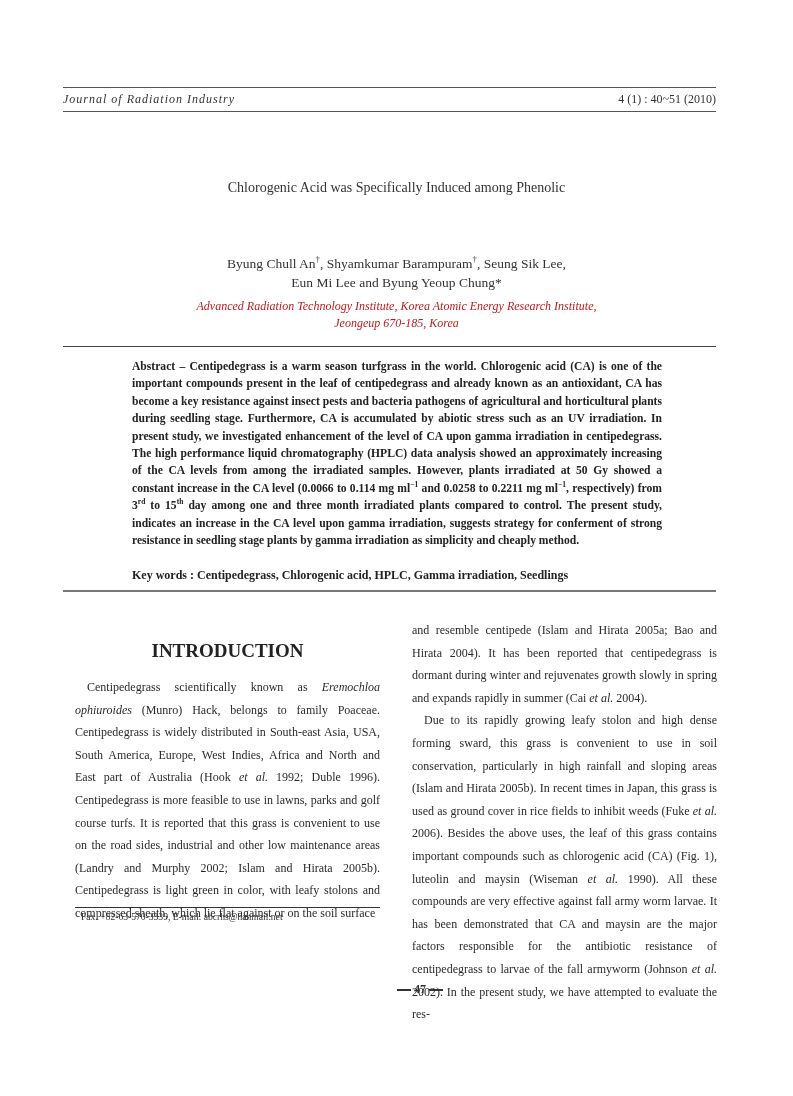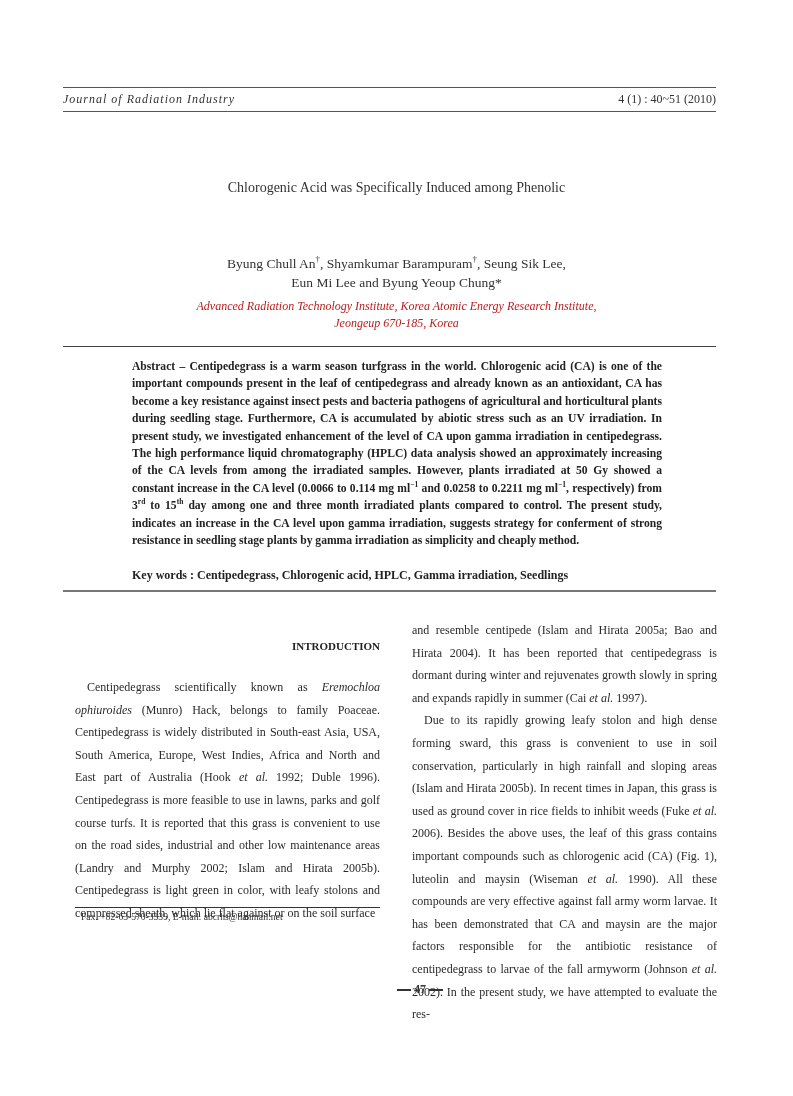--- a/index.html
+++ b/index.html
@@ -21,21 +21,21 @@
   .abstract { left: 132px; top: 358px; width: 530px; font-size: 11.6px; line-height: 17.4px; font-weight: bold; text-align: justify; color: #222; }
   .abstract sup { font-size: 7.5px; line-height: 0; }
   .keywords { left: 132px; top: 568px; width: 530px; font-size: 12px; font-weight: bold; color: #222; }
   .rule-abs-bot { left: 63px; top: 590px; width: 653px; height: 2px; background: #777; }
 
   .col { font-size: 12px; line-height: 22.6px; text-align: justify; color: #2a2a2a; }
   .col-left { left: 75px; top: 676px; width: 305px; }
   .col-right { left: 412px; top: 619px; width: 305px; }
   .col p { margin: 0; }
   .indent { text-indent: 12px; }
-  .intro-heading { left: 75px; top: 640px; width: 305px; text-align: right; font-weight: bold; font-size: 11px; color: #222; }
+  .intro-heading { left: 75px; top: 640px; width: 305px; text-align: center; font-weight: bold; font-size: 19px; color: #222; }
 
   .fn-rule { left: 75px; top: 907px; width: 305px; height: 1px; background: #333; }
   .footnotes { left: 75px; top: 911px; width: 310px; font-size: 9.6px; line-height: 12.5px; color: #333; }
   .footnotes p { margin: 0; }
   .footnotes sup { font-size: 7px; }
   .fn-cont { padding-left: 6px; }
 
   .pageno { left: 346px; top: 982px; width: 100px; text-align: right; font-size: 12px; font-weight: bold; color: #333; }
   .pageno .dash { display: inline-block; width: 14px; height: 2px; background: #333; vertical-align: middle; margin: 0 3px; }
   em { font-style: italic; }
@@ -78,19 +78,19 @@
 <div class="abs col col-left">
   <p class="indent"><span>Centipedegrass scientifically known as </span><em>Eremochloa ophiuroides</em><span> (Munro) Hack, belongs to family Poaceae. Centipedegrass is widely distributed in South-east Asia, USA, South America, Europe, West Indies, Africa and North and East part of Australia (Hook </span><em>et al.</em><span> 1992; Duble 1996). Centipedegrass is more feasible to use in lawns, parks and golf course turfs. It is reported that this grass is convenient to use on the road sides, industrial and other low maintenance areas (Landry and Murphy 2002; Islam and Hirata 2005b). Centipedegrass is light green in color, with leafy stolons and compressed sheath, which lie flat against or on the soil surface</span></p>
 </div>
 
 <div class="abs fn-rule"></div>
 <div class="abs footnotes">
   <p class="fn-cont">Fax. +82-63-570-3339, E-mail. abcrhs@hanmail.net</p>
 </div>
 
 <div class="abs col col-right">
-  <p><span>and resemble centipede (Islam and Hirata 2005a; Bao and Hirata 2004). It has been reported that centipedegrass is dormant during winter and rejuvenates growth slowly in spring and expands rapidly in summer (Cai </span><em>et al.</em><span> 1997).</span></p>
+  <p><span>and resemble centipede (Islam and Hirata 2005a; Bao and Hirata 2004). It has been reported that centipedegrass is dormant during winter and rejuvenates growth slowly in spring and expands rapidly in summer (Cai </span><em>et al.</em><span> 2004).</span></p>
   <p class="indent"><span>Due to its rapidly growing leafy stolon and high dense forming sward, this grass is convenient to use in soil conservation, particularly in high rainfall and sloping areas (Islam and Hirata 2005b). In recent times in Japan, this grass is used as ground cover in rice fields to inhibit weeds (Fuke </span><em>et al.</em><span> 2006). Besides the above uses, the leaf of this grass contains important compounds such as chlorogenic acid (CA) (Fig. 1), luteolin and maysin (Wiseman </span><em>et al.</em><span> 1990). All these compounds are very effective against fall army worm larvae. It has been demonstrated that CA and maysin are the major factors responsible for the antibiotic resistance of centipedegrass to larvae of the fall armyworm (Johnson </span><em>et al.</em><span> 2002). In the present study, we have attempted to evaluate the res-</span></p>
 </div>
 
 <div class="abs pageno">
   <span class="dash"></span><span>47</span><span class="dash"></span>
 </div>
 
 </body></html>

